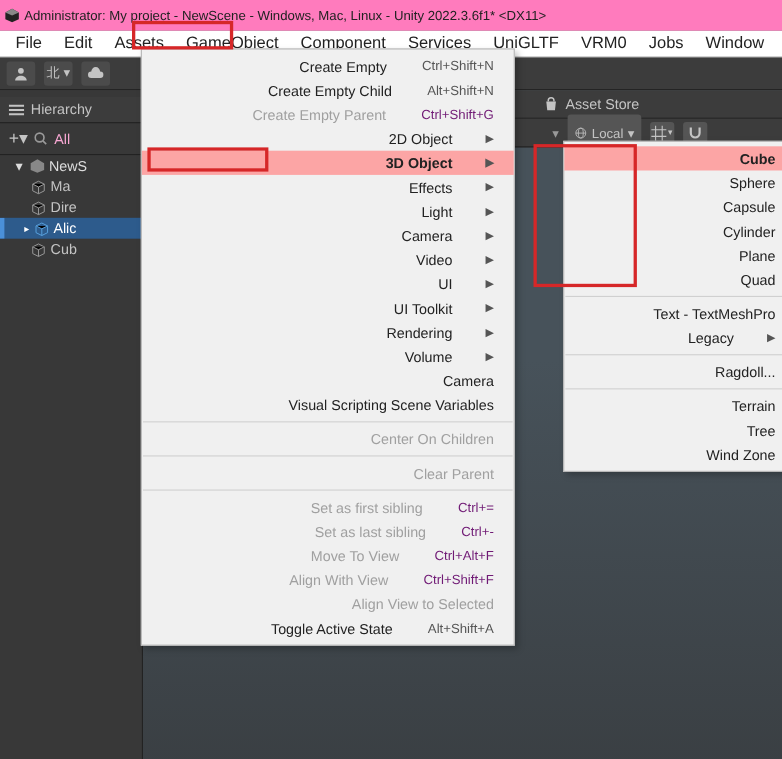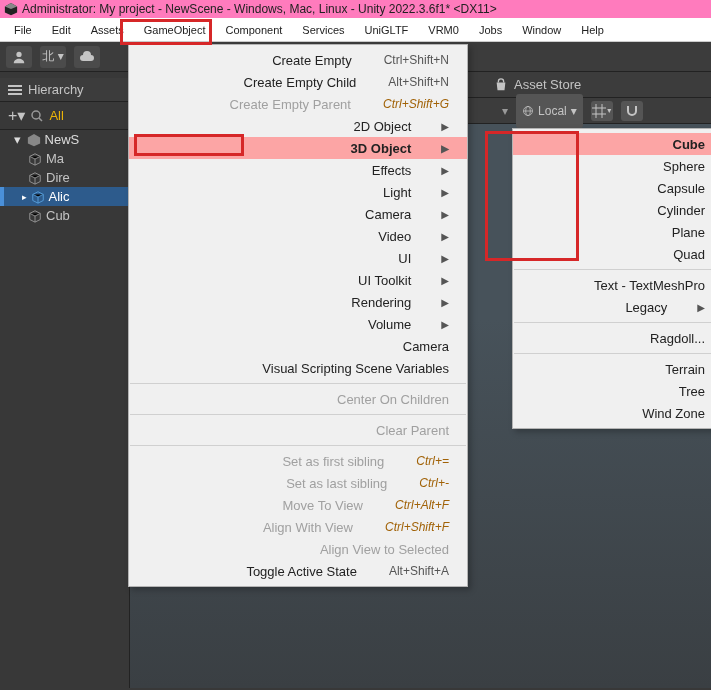--- a/index.html
+++ b/index.html
@@ -1,23 +1,23 @@
 <!DOCTYPE html>
 <html><head>
 <meta charset="utf-8">
 <style>
   * { box-sizing: border-box; margin: 0; padding: 0; font-family: "Segoe UI", Arial, sans-serif; }
   html, body { width: 711px; height: 690px; overflow: hidden; background:#383838; }
   
   
-  .titlebar { height:18px; background:#ff7bbd; display:flex; align-items:center; padding-left:4px; font-size:12px; color:#222; }
+  .titlebar { height:28px; background:#ff7bbd; display:flex; align-items:center; padding-left:4px; font-size:12px; color:#222; }
   .titlebar .icon { width:14px; height:14px; margin-right:4px; }
   
   
-  .menubar { height:24px; background:#fff; display:flex; align-items:center; padding:4px 4px; font-size:11px; color:#222; border-bottom:1px solid #ccc; position:relative; }
+  .menubar { height:24px; background:#fff; display:flex; align-items:center; padding:4px 4px; font-size:15px; color:#222; border-bottom:1px solid #ccc; position:relative; }
   .menubar .mitem { padding:3px 10px; cursor:default; }
   
   
   .toolstrip { height:30px; background:#3c3c3c; display:flex; align-items:center; padding:0 6px; gap:8px; color:#c4c4c4; font-size:13px; border-bottom:1px solid #222; }
   .tbtn { width:26px; height:22px; background:#4b4b4b; border-radius:3px; display:flex; align-items:center; justify-content:center; }
   
   
   .main { display:flex; height:calc(690px - 20px - 24px - 30px); background:#383838; position:relative; }
   
   
@@ -35,21 +35,21 @@
   .sceneTools { height:26px; background:#3c3c3c; display:flex; align-items:center; padding:0 8px; gap:8px; color:#c4c4c4; font-size:12px; border-bottom:1px solid #222; }
   .sceneTools .chip { background:#555; padding:10px 6px; border-radius:3px; display:flex; align-items:center; gap:4px; }
   .sceneTools .icchip { width:22px; height:20px; background:#555; border-radius:3px; display:flex; align-items:center; justify-content:center; }
   
   
   .menu { position:absolute; background:#f0f0f0; border:1px solid #b4b4b4; box-shadow:3px 3px 6px rgba(0,0,0,0.25); font-size:13px; color:#222; padding:4px 0; z-index:100; }
   .menu .mrow { display:flex; align-items:center; justify-content:flex-end; padding:3px 18px 3px 28px; min-height:22px; white-space:nowrap; }
   .menu .mrow.hl { background:#fca5a5;font-weight:bold; }
   .menu .mrow.disabled { color:#a0a0a0; }
   .menu .mrow .sc { color:#555; margin-left:32px; font-size:12px; }
-  .menu .mrow.disabled .sc { color:#a16207;font-style:italic; }
+  .menu .mrow.disabled .sc { color:#701a75; }
   .menu .sep { height:1px; background:#d0d0d0; margin:4px 1px; }
   .menu .arrow { margin-left:30px; font-size:10px; color:#555; }
   .menu1 { left:128px; top:44px; width:340px; }
   .menu2 { left:480px; top:128px; width:212px;margin-left:32px; }
   
   .redbox { position:absolute; border:3px solid #d62728; pointer-events:none; z-index:200; }
   .rb-go { left:120px; top:19px; width:92px; height:26px; }
   .rb-3d { left:134px; top:134px; width:110px; height:22px; }
   .rb-sub { left:485px; top:131px; width:94px; height:130px; }
   
@@ -107,21 +107,21 @@
           <path d="M0 1h14M0 5h14M0 9h14" stroke="#c4c4c4" stroke-width="2"></path>
         </svg>
       <span>Hierarchy</span>
     </div>
     <div class="searchrow">
       <span style="font-size:16px">+▾</span>
       <svg width="12" height="12" viewBox="0 0 12 12">
           <circle cx="5" cy="5" r="4" fill="none" stroke="#999" stroke-width="1.5"></circle>
           <line x1="8" y1="8" x2="11" y2="11" stroke="#999" stroke-width="1.5"></line>
         </svg>
-      <span style="color:#eab308">All</span>
+      <span style="color:#f9a8d4">All</span>
     </div>
     <div class="row scene">
       <span style="margin-right:2px">▾</span>
       <svg width="14" height="14" viewBox="0 0 16 16">
           <polygon points="8,1 15,5 15,12 8,15 1,12 1,5" fill="#888"></polygon>
         </svg>
       <span>NewS</span>
     </div>
     <div class="row">
       <svg class="cube-ico" viewBox="0 0 16 16">

